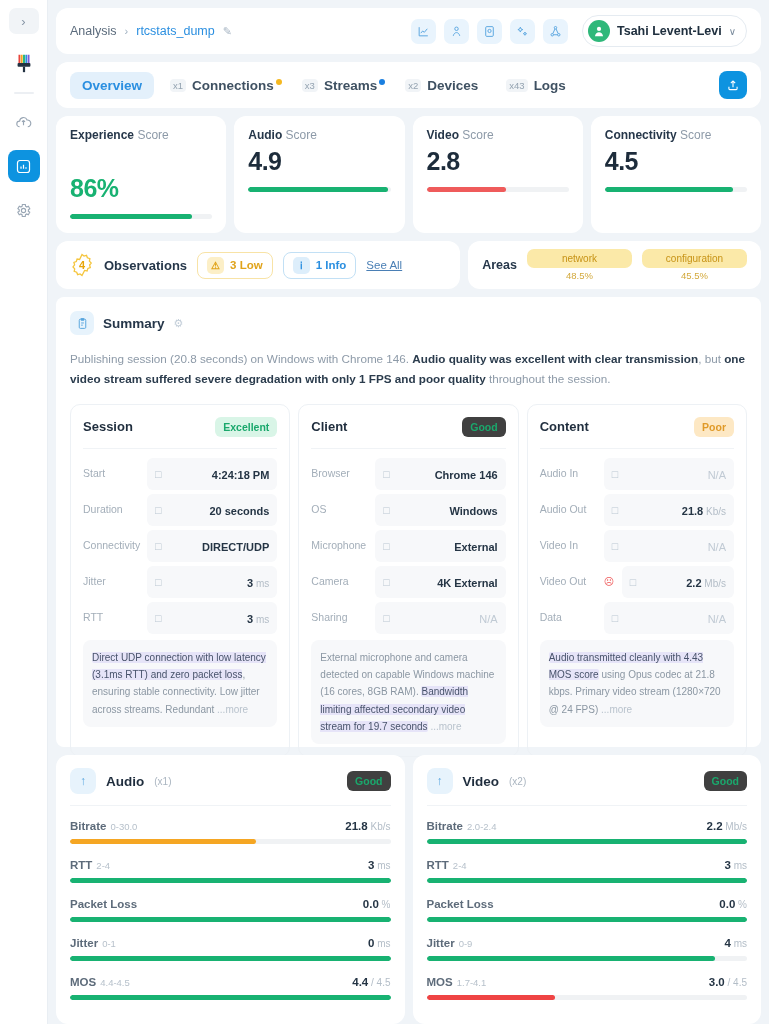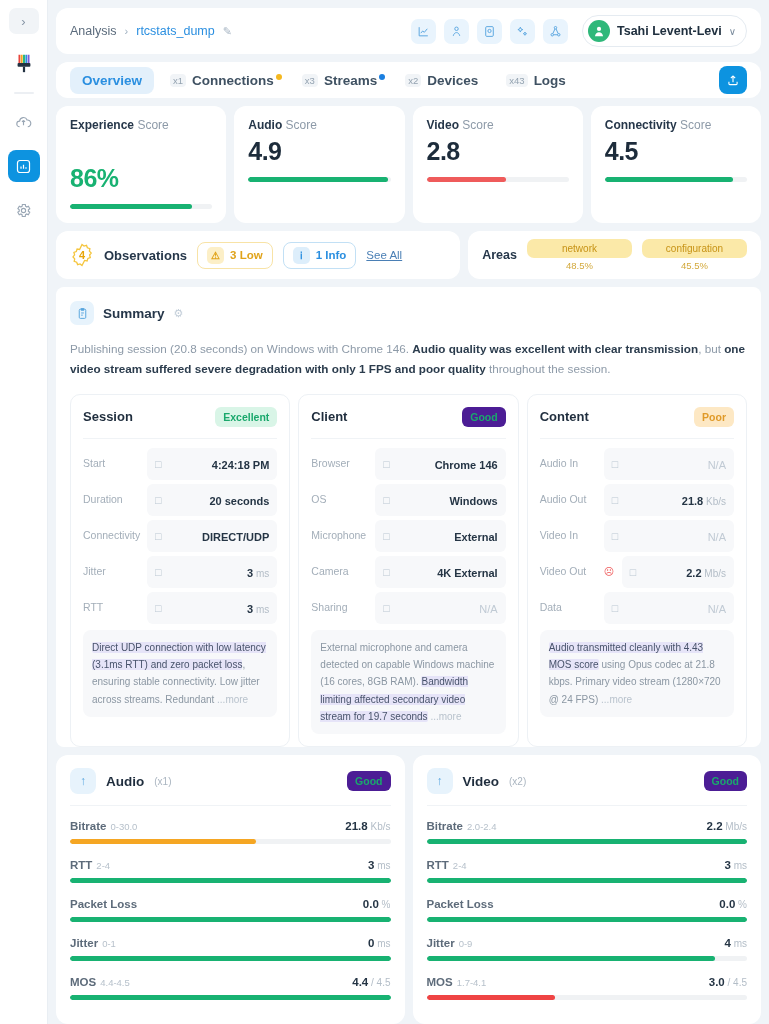--- a/index.html
+++ b/index.html
@@ -56,21 +56,21 @@
   .profile {
     display: flex; align-items: center; gap: 7px;
     border: 1px solid #e5ebf1; border-radius: 18px;
     padding: 4px 10px 4px 5px; margin-left: 6px;
   }
   .avatar { width: 22px; height: 22px; border-radius: 50%; background: #2fb87a; display:flex; align-items:center; justify-content:center;}
   .pname { font-size: 12.5px; font-weight: bold; color: #20303f; }
   .chev { font-size: 10px; color: #7a8b9c; }
 
   
-  .tabs { height: 36px; display: flex; align-items: center; padding: 0 14px; gap: 4px; }
+  .tabs { height: 46px; display: flex; align-items: center; padding: 0 14px; gap: 4px; }
   .tab { display: flex; align-items: center; gap: 6px; padding: 6px 12px; border-radius: 8px; font-size: 13.5px; font-weight: bold; color: #3f5162; position: relative;}
   .tab.active { background: #e3f0fb; color: #2b8fe0; }
   .tab-ct { font-size: 9.5px; color: #94a3b1; background: #f1f4f7; border-radius: 4px; padding: 1px 3px; font-weight: normal;}
   .dot { width: 6px; height: 6px; border-radius: 50%; position:absolute; top: 7px; right: 4px;}
   .dot.yellow { background: #f5b820; }
   .dot.blue { background: #1a7fe0; }
   .share-btn { width: 28px; height: 28px; border-radius: 8px; background: #0d93e0; color:#fff; display:flex; align-items:center; justify-content:center; margin-left: auto;}
 
   
   .scores { display: grid; grid-template-columns: repeat(4, 1fr); gap: 8px; }
@@ -109,21 +109,21 @@
   .sum-gear { color:#c3ced9; font-size:11px;}
   .sum-text { font-size:11.7px; line-height:1.75; color:#8d9aa8; margin-bottom: 14px;}
   .sum-text b { color:#2b3c4d; font-weight:bold;}
 
   .detail-grid { display:grid; grid-template-columns: repeat(3, 1fr); gap: 8px; }
   .dcard { border:1px solid #edf1f5; border-radius: 10px; padding: 12px; }
   .dhead { display:flex; align-items:center; justify-content:space-between; padding-bottom:11px; border-bottom:1px solid #f0f3f6; margin-bottom: 9px;}
   .dtitle { font-size:13px; font-weight:bold; color:#1f2d3d;}
   .badge { font-size:10.5px; font-weight:bold; border-radius:6px; padding:4px 8px;}
   .badge.excellent { background:#d9f5e7; color:#1aa86c;}
-  .badge.good { background:#4c1d95; color:#1aa86c;}
+  .badge.good { background:#404040; color:#1aa86c;}
   .badge.poor { background:#fde8c4; color:#e09a28;}
   .drow { display:flex; align-items:center; gap:6px; margin-bottom: 4px; }
   .dkey { font-size:10.5px; color:#a3aeb9; width:58px; flex:0 0 58px; line-height:1.25;}
   .dwarn { color:#ef5b5b; font-size:10px; width:12px;}
   .dbox { flex:1; background:#f7f8fa; border-radius:6px; padding:7px 8px; display:flex; align-items:center; justify-content:space-between;}
   .dico { color:#bcc7d2; font-size:10.5px; display:flex; align-items:center;}
   .dval { font-size:11px; font-weight:bold; color:#253545; }
   .dval.na { color:#c0cad4; font-weight:normal;}
   .dunit { font-size:10px; color:#b3bdc7; font-weight:normal;}
   .dnote { background:#f7f8fa; border-radius:8px; padding:9px; font-size:10px; line-height:1.72; color:#8b97a3; margin-top:6px;}

